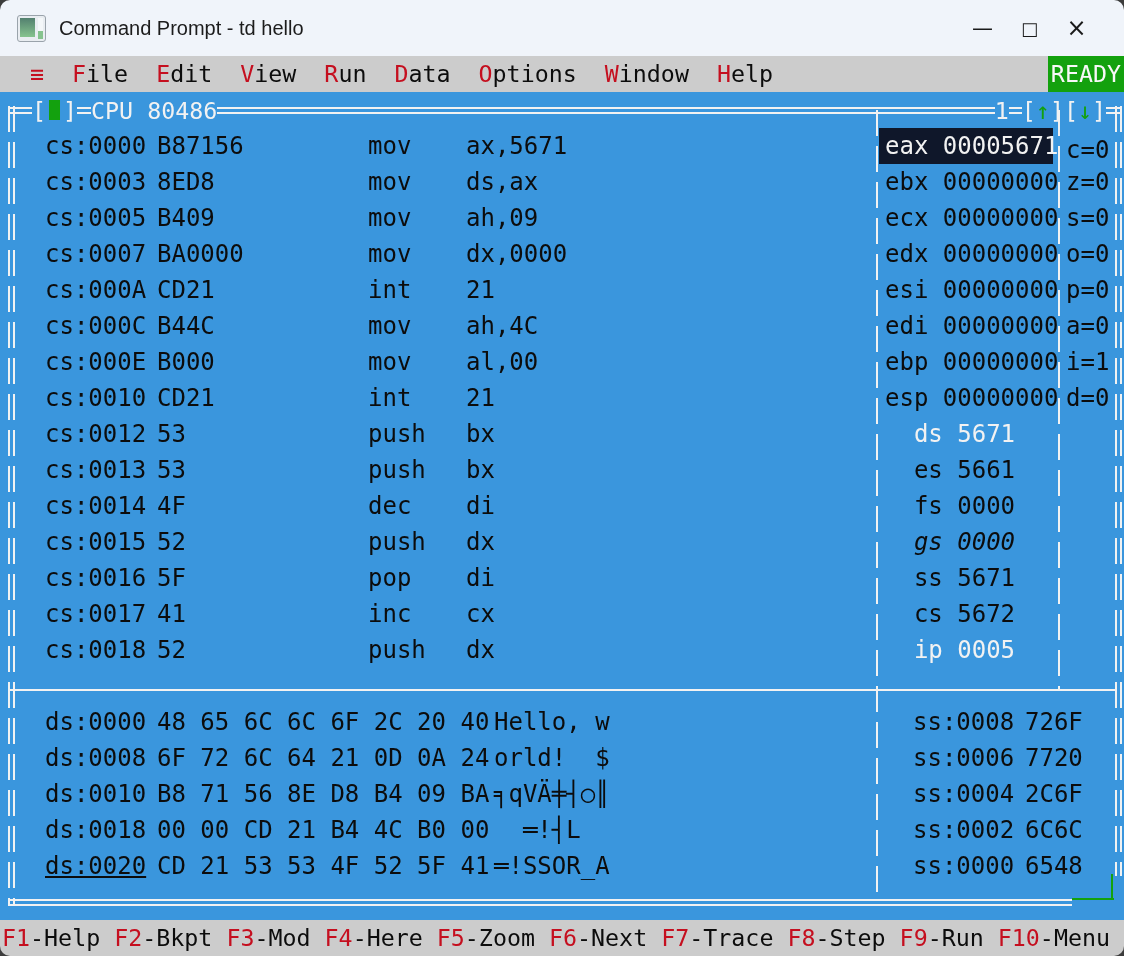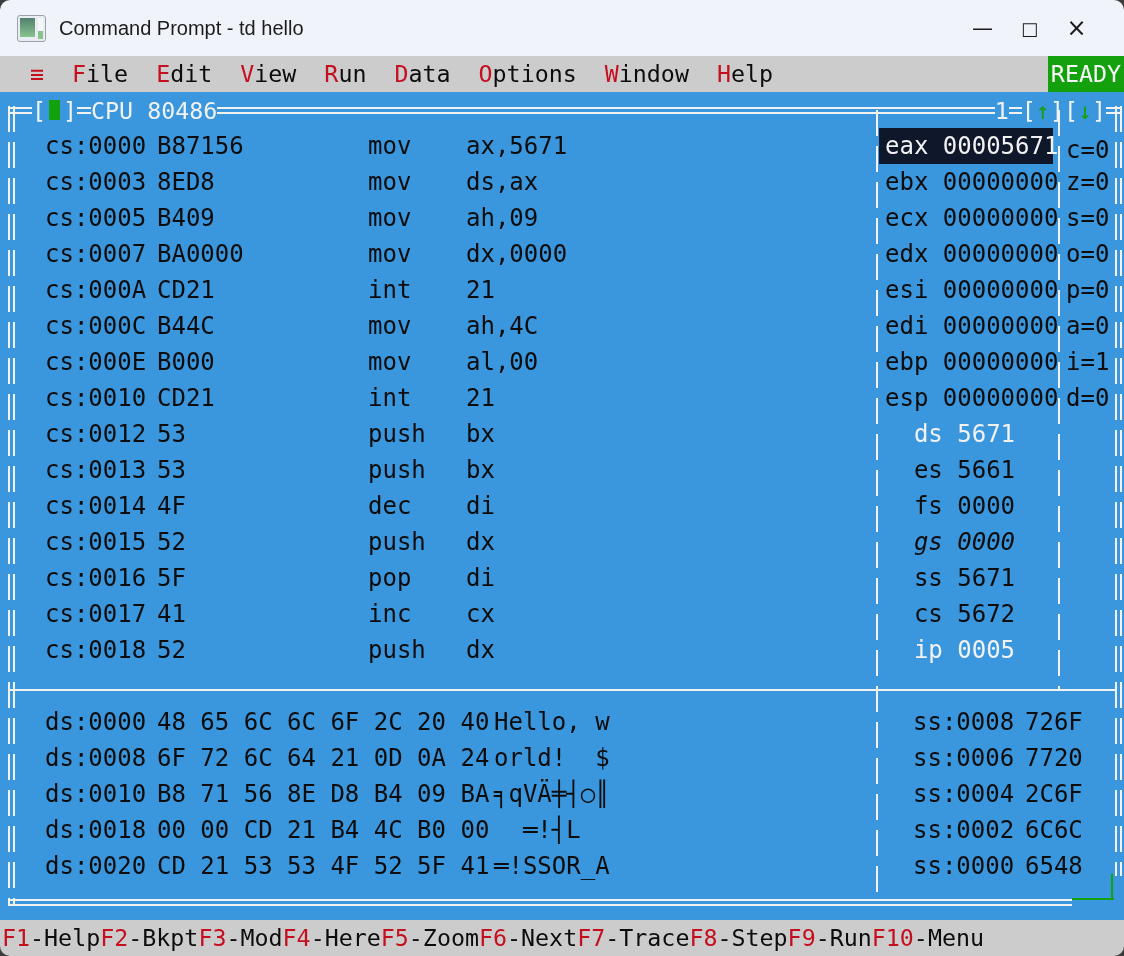--- a/index.html
+++ b/index.html
@@ -75,21 +75,21 @@
   .reg-row[data-state="changed"]{color:#f2f2f2;}
   .flags-host{left:1066px;top:36px;width:50px;height:288px;}
   .mem-host{left:45px;top:612px;width:820px;height:180px;}
   .mem-row .hex{position:absolute;left:112px;}
   .mem-row .ascii{position:absolute;left:449px;}
   .stack-host{left:913px;top:612px;width:190px;height:180px;}
   .stack-row .val{position:absolute;left:112px;}
 
   
   .fkeybar{position:absolute;left:0;top:920px;width:1124px;height:36px;background:#cccccc;
-           display:flex;align-items:center;padding-left:2px;box-sizing:border-box;
+           display:flex;align-items:center;gap:14px;padding-left:2px;box-sizing:border-box;
            font-size:23.3px;line-height:36px;}
   .fkey{white-space:pre;color:#0c0c0c;cursor:default;}
   .fkey .key{color:#c50f1f;}
 </style>
 </head>
 <body>
 
 <div class="screen">
 
   <div class="titlebar">
@@ -251,21 +251,21 @@
     <div class="rowhost mem-host">
 
         <div class="trow mem-row" style="top: 0px;"><span>ds:0000</span><span class="hex">48 65 6C 6C 6F 2C 20 40</span><span class="ascii">Hello, w</span></div>
 
         <div class="trow mem-row" style="top: 36px;"><span>ds:0008</span><span class="hex">6F 72 6C 64 21 0D 0A 24</span><span class="ascii">orld!  $</span></div>
 
         <div class="trow mem-row" style="top: 72px;"><span>ds:0010</span><span class="hex">B8 71 56 8E D8 B4 09 BA</span><span class="ascii">╕qVÄ╪┤○║</span></div>
 
         <div class="trow mem-row" style="top: 108px;"><span>ds:0018</span><span class="hex">00 00 CD 21 B4 4C B0 00</span><span class="ascii">  ═!┤L</span></div>
 
-        <div class="trow mem-row" style="top: 144px;"><span>ds:0020</span><span class="hex">CD 21 53 53 4F 52 5F 41</span><span class="ascii">═!SSOR_A</span></div>
+        <div class="trow mem-row" style="top: 144px; text-decoration: underline;"><span>ds:0020</span><span class="hex">CD 21 53 53 4F 52 5F 41</span><span class="ascii">═!SSOR_A</span></div>
       </div>
 
     <div class="rowhost stack-host">
 
         <div class="trow stack-row" style="top: 0px;"><span>ss:0008</span><span class="val">726F</span></div>
 
         <div class="trow stack-row" style="top: 36px;"><span>ss:0006</span><span class="val">7720</span></div>
 
         <div class="trow stack-row" style="top: 72px;"><span>ss:0004</span><span class="val">2C6F</span></div>
 

